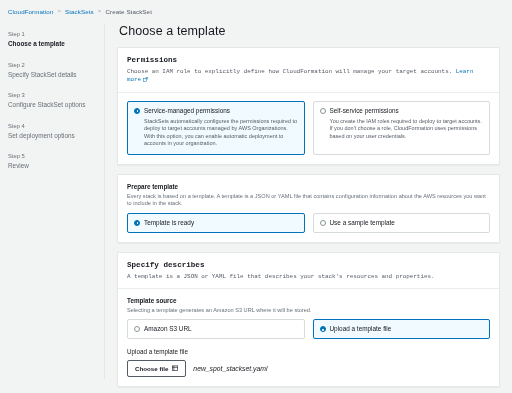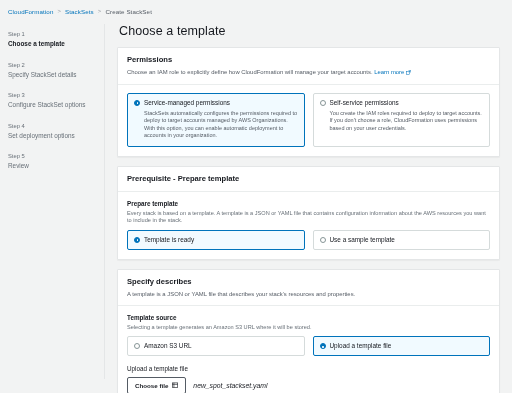--- a/index.html
+++ b/index.html
@@ -41,21 +41,21 @@
 
   
   .panel {
     background: #ffffff;
     border: 1px solid #e4e6e7;
     border-radius: 1px;
     margin-bottom: 9px;
     box-shadow: 0 1px 1px rgba(0,0,0,.04);
   }
   .panel-head { padding: 7px 9px 7px 9px; }
-  .panel-head.with-rule { border-bottom: 1px solid #eaeded; }
+  .panel-head.with-rule { border-bottom: 1px solid #eaeded; font-family: Liberation Mono, monospace; }
   .panel-title { font-size: 7.6px; font-weight: bold; color: #16191f; line-height: 10px; }
   .panel-desc { font-size: 5.9px; color: #545b64; line-height: 8px; margin-top: 3px; }
   .panel-body { padding: 8px 9px 9px 9px; }
 
   .link { color: #0073bb; cursor: pointer; }
   .ext-icon { display: inline-block; vertical-align: -1px; margin-left: 1.5px; }
 
   
   .tile-row { display: flex; gap: 8px; }
   .tile {
@@ -166,23 +166,20 @@
                 <span class="radio"></span>
                 <span class="tile-label">Self-service permissions</span>
               </div>
               <div class="tile-desc">You create the IAM roles required to deploy to target accounts. If you don't choose a role, CloudFormation uses permissions based on your user credentials.</div>
             </div>
           </div>
         </div>
       </div>
 
       <div class="panel">
-        <div class="panel-head with-rule">
-          <div class="panel-title">Prerequisite - Prepare template</div>
-        </div>
         <div class="panel-body">
           <div class="field-label">Prepare template</div>
           <div class="field-desc">Every stack is based on a template. A template is a JSON or YAML file that contains configuration information about the AWS resources you want to include in the stack.</div>
           <div class="tile-row">
             <div class="tile compact selected">
               <div class="tile-head">
                 <span class="radio on"></span>
                 <span class="tile-label">Template is ready</span>
               </div>
             </div>

